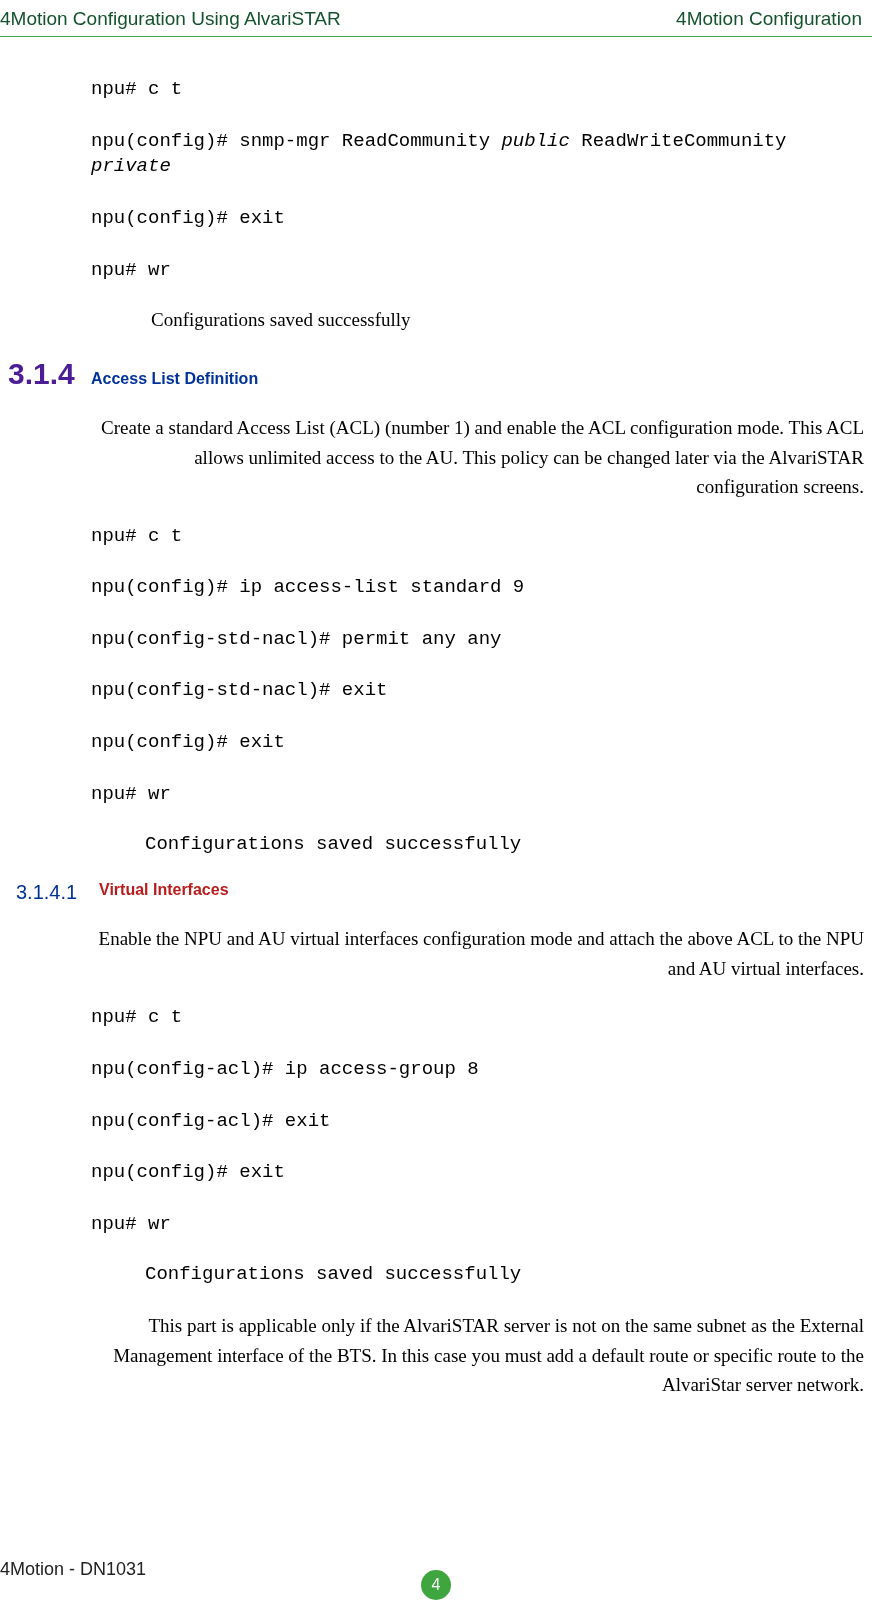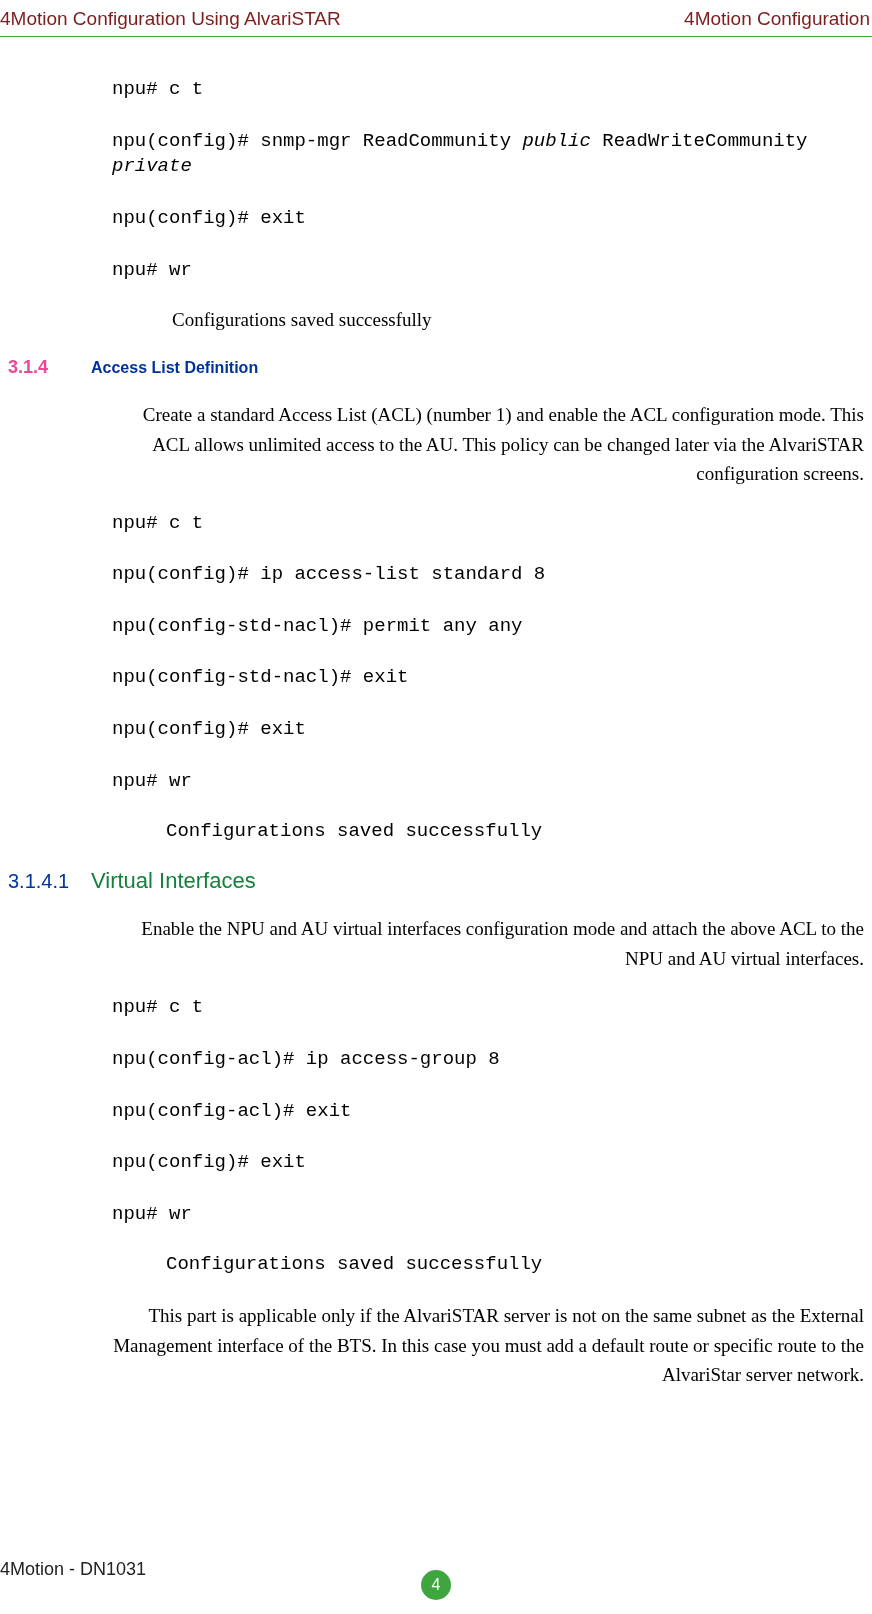--- a/index.html
+++ b/index.html
@@ -8,34 +8,34 @@
     height: 1614px;
     background: #fff;
     font-family: Georgia, 'Times New Roman', serif;
     color: #000;
     position: relative;
     padding: 0;
   }
   .header {
     display: flex;
     justify-content: space-between;
-    padding: 8px 2px 6px 0;
+    padding: 8px 10px 6px 0;
     font-family: Arial, Helvetica, sans-serif;
     font-size: 19px;
-    color: #7f1d1d;
+    color: #14532d;
   }
   .header-rule {
     border: none;
     border-top: 1px solid #3fa63f;
     margin: 0 0 40px 0;
   }
   .content {
     padding: 0 8px 0 8px;
   }
-  .indent-block { margin-left: 104px; }
+  .indent-block { margin-left: 83px; }
   .code-line {
     font-family: 'Courier New', Courier, monospace;
     font-size: 19px;
     margin-bottom: 26px;
     line-height: 1.35;
   }
   .italic { font-style: italic; }
   .serif-line {
     font-family: Georgia, 'Times New Roman', serif;
     font-size: 19px;
@@ -50,50 +50,51 @@
   }
   .section-row {
     display: flex;
     align-items: baseline;
     margin-bottom: 22px;
     margin-top: 8px;
   }
   .section-num {
     font-family: Arial, Helvetica, sans-serif;
     font-weight: bold;
-    color: #ec4899;
-    font-size: 18px;
+    color: #4c1d95;
+    font-size: 30px;
     width: 83px;
     flex-shrink: 0;
   }
   .section-title {
     font-family: Arial, Helvetica, sans-serif;
     font-weight: bold;
     color: #003399;
     font-size: 16px;
   }
   .subsection-row {
     display: flex;
-    align-items: center;
+    align-items: flex-start;
     margin-bottom: 20px;
     margin-top: 6px;
+    margin-left: 8px;
   }
   .subsection-num {
     font-family: Arial, Helvetica, sans-serif;
     font-weight: normal;
     color: #003399;
     font-size: 20px;
     width: 83px;
     flex-shrink: 0;
   }
   .subsection-title {
     font-family: Arial, Helvetica, sans-serif;
-    font-weight: normal;
-    color: #15803d;
-    font-size: 22px;
+    font-weight: bold;
+    color: #b91c1c;
+    font-size: 16px;
   }
   .body-para {
     font-family: Georgia, 'Times New Roman', serif;
     font-size: 19px;
     line-height: 1.55;
     margin-bottom: 22px;
     text-align: right;
   }
   .footer {
     position: absolute;
@@ -148,21 +149,21 @@
   </div>
 
   <div class="section-row">
     <div class="section-num">3.1.4</div>
     <div class="section-title">Access List Definition</div>
   </div>
 
   <div class="indent-block">
     <div class="body-para">Create a standard Access List (ACL) (number 1) and enable the ACL configuration mode. This ACL allows unlimited access to the AU. This policy can be changed later via the AlvariSTAR configuration screens.</div>
     <div class="code-line">npu# c t</div>
-    <div class="code-line">npu(config)# ip access-list standard 8</div>
+    <div class="code-line">npu(config)# ip access-list standard 9</div>
     <div class="code-line">npu(config-std-nacl)# permit any any</div>
     <div class="code-line">npu(config-std-nacl)# exit</div>
     <div class="code-line">npu(config)# exit</div>
     <div class="code-line">npu# wr</div>
     <div class="serif-line-mono">Configurations saved successfully</div>
   </div>
 
   <div class="subsection-row">
     <div class="subsection-num">3.1.4.1</div>
     <div class="subsection-title">Virtual Interfaces</div>

